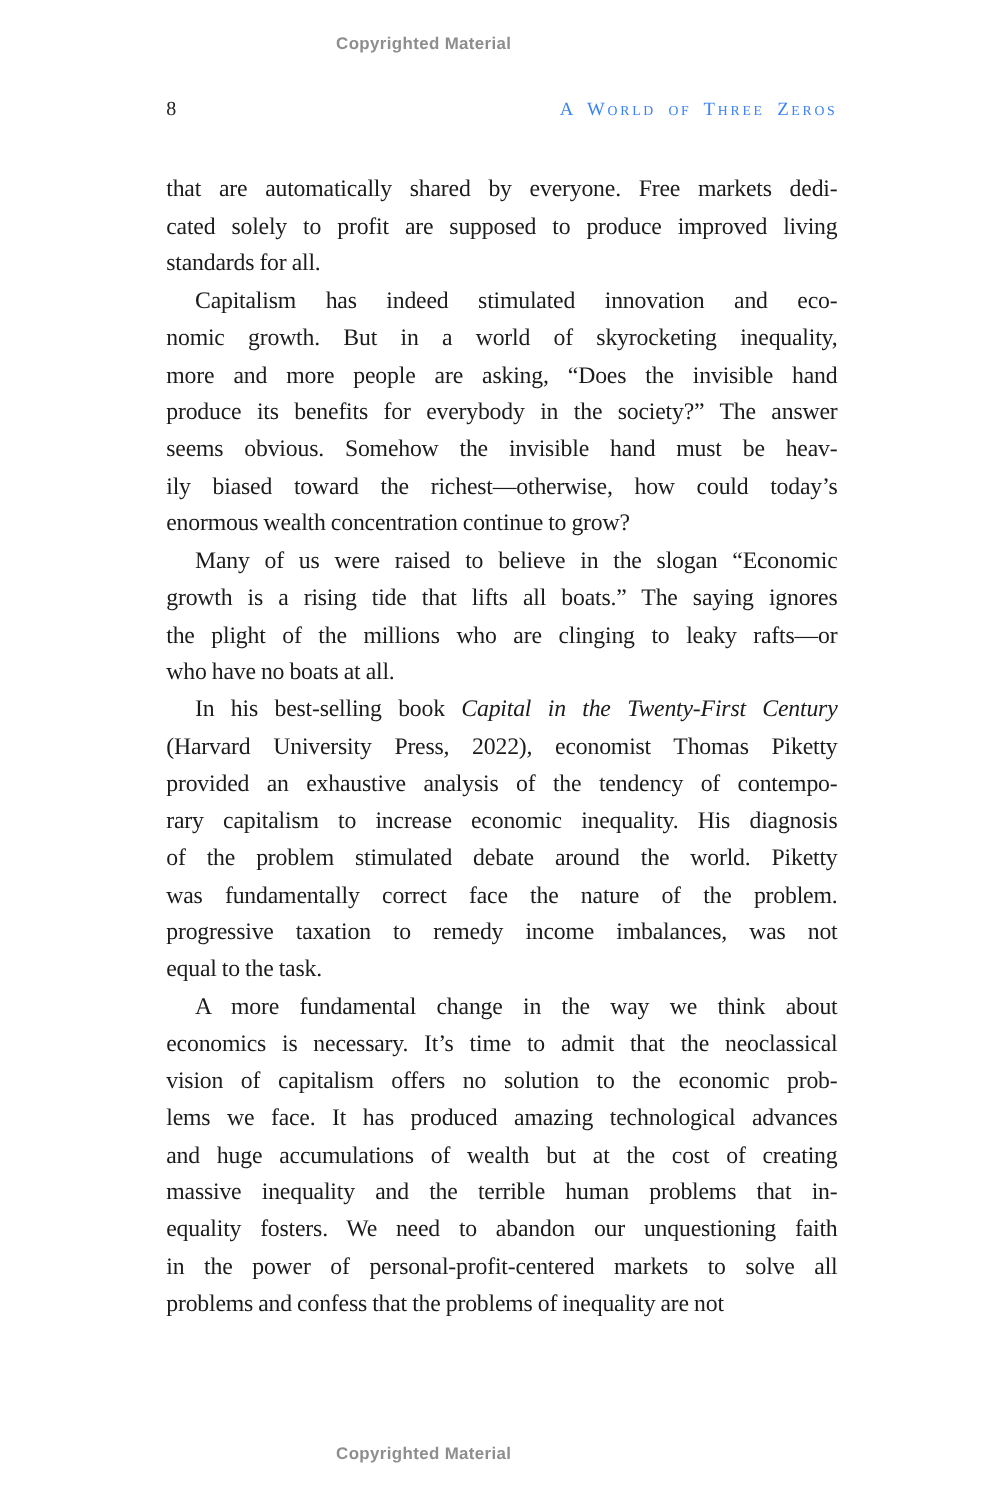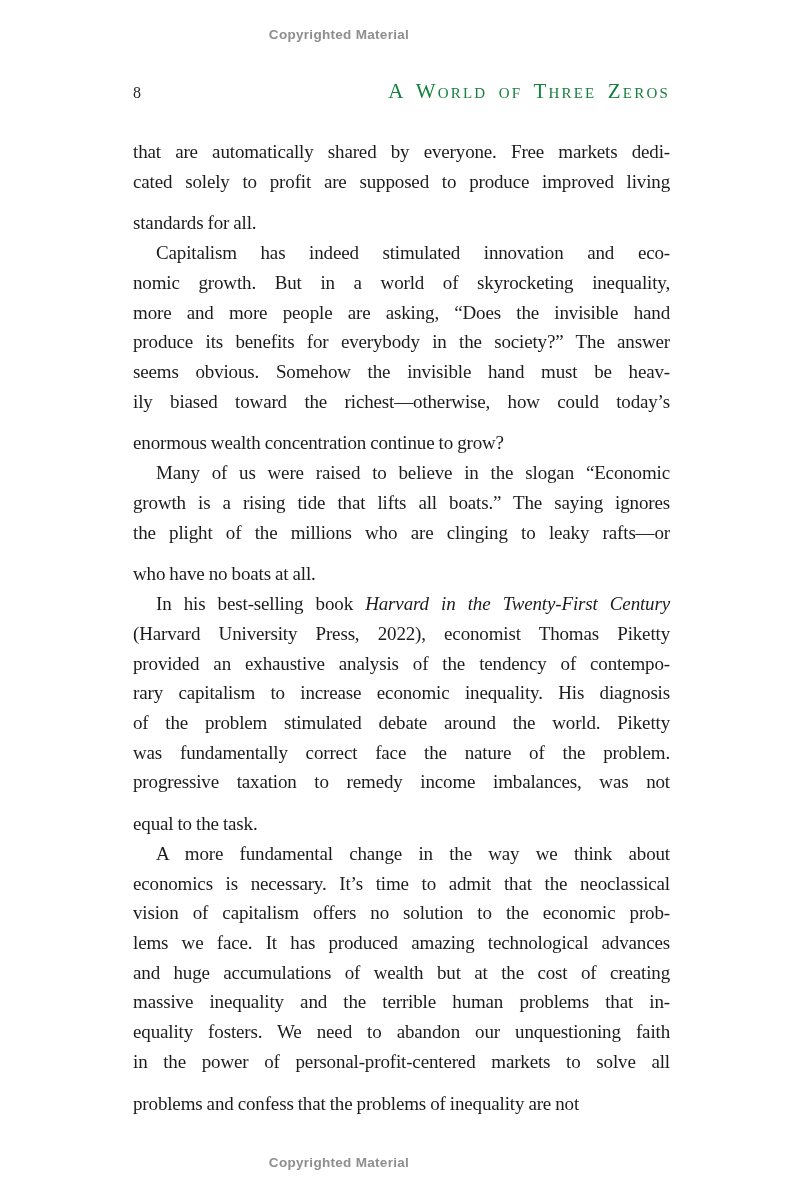--- a/index.html
+++ b/index.html
@@ -38,24 +38,24 @@
     display: flex;
     justify-content: space-between;
     align-items: baseline;
     color: #262626;
   }
   .page-number {
     font-size: 16px;
   }
   .running-head {
     font-variant: small-caps;
-    font-size: 21px;
+    font-size: 15px;
     letter-spacing: 2.2px;
     word-spacing: 4px;
-    color: #15803d;
+    color: #3b82f6;
   }
 
   .body-text {
     position: absolute;
     left: 133px;
     top: 137px;
     width: 537px;
     font-size: 19px;
     line-height: 29.72px;
     letter-spacing: -0.15px;
@@ -64,21 +64,20 @@
   }
   .para { margin: 0; }
   .line {
     white-space: nowrap;
     text-align: justify;
     text-align-last: justify;
     text-justify: inter-word;
   }
   .line.last {
     text-align-last: left;
-    margin-top: 12px;
   }
   .line.indent {
     text-indent: 23px;
   }
   .italic { font-style: italic; }
 </style>
 </head>
 <body>
 
 <div class="page">
@@ -105,21 +104,21 @@
         <div class="line"><span>ily biased toward the richest—otherwise, how could today’s</span></div>
         <div class="line last"><span>enormous wealth concentration continue to grow?</span></div>
       </div>
       <div class="para">
         <div class="line indent"><span>Many of us were raised to believe in the slogan “Economic</span></div>
         <div class="line"><span>growth is a rising tide that lifts all boats.” The saying ignores</span></div>
         <div class="line"><span>the plight of the millions who are clinging to leaky rafts—or</span></div>
         <div class="line last"><span>who have no boats at all.</span></div>
       </div>
       <div class="para">
-        <div class="line indent"><span>In his best-selling book </span><span class="italic">Harvard in the Twenty-First Century</span></div>
+        <div class="line indent"><span>In his best-selling book </span><span class="italic">Capital in the Twenty-First Century</span></div>
         <div class="line"><span>(Harvard University Press, 2022), economist Thomas Piketty</span></div>
         <div class="line"><span>provided an exhaustive analysis of the tendency of contempo-</span></div>
         <div class="line"><span>rary capitalism to increase economic inequality. His diagnosis</span></div>
         <div class="line"><span>of the problem stimulated debate around the world. Piketty</span></div>
         <div class="line"><span>was fundamentally correct face the nature of the problem.</span></div>
         <div class="line"><span>progressive taxation to remedy income imbalances, was not</span></div>
         <div class="line last"><span>equal to the task.</span></div>
       </div>
       <div class="para">
         <div class="line indent"><span>A more fundamental change in the way we think about</span></div>

